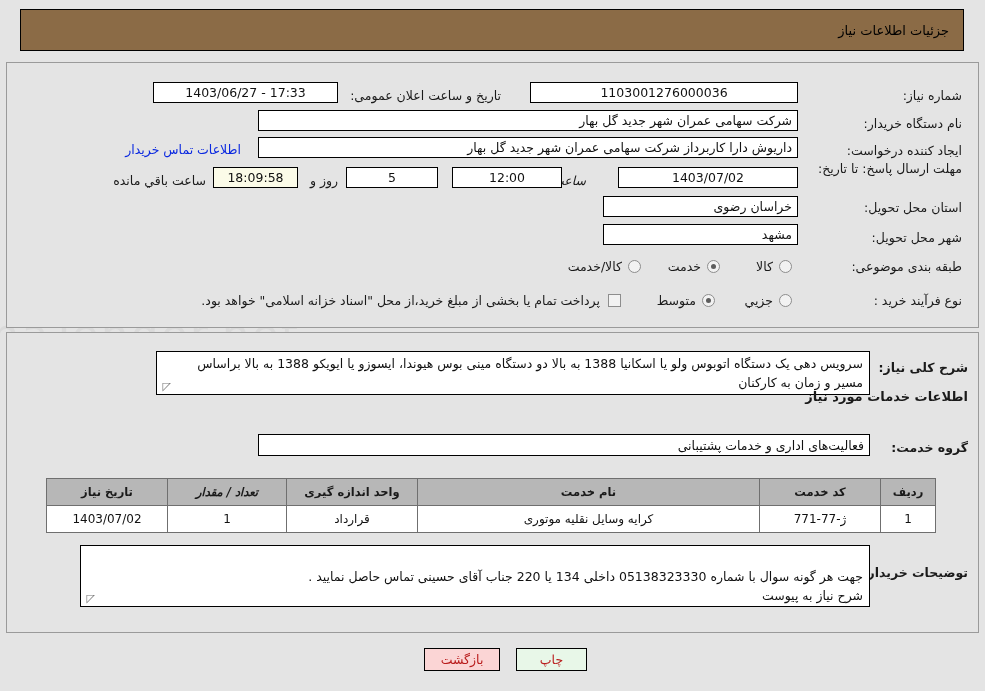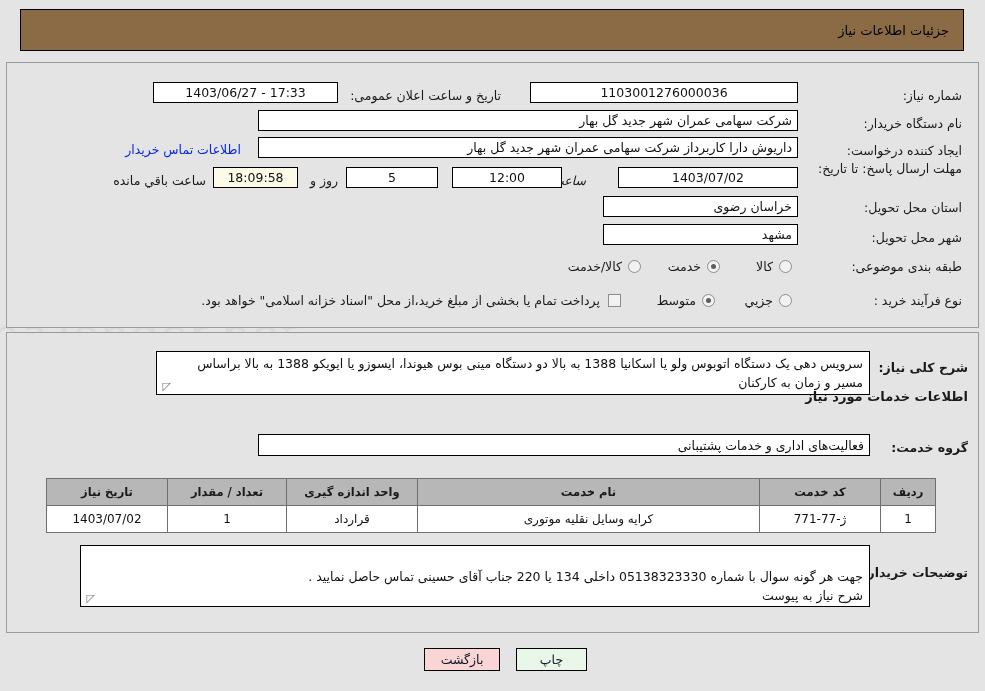--- a/index.html
+++ b/index.html
@@ -164,21 +164,21 @@
     color: #111;
   }
 
   
   .btn {
     position: absolute;
     box-sizing: border-box;
     border: 1px solid #000;
     height: 23px;
     font-size: 12.5px;
-    color: #0f172a;
+    color: #b91c1c;
     display: flex;
     align-items: center;
     justify-content: center;
     cursor: pointer;
     font-family: "DejaVu Sans", "Liberation Sans", sans-serif;
   }
   .btn.print  { background: #e8f7e8; font-family: Liberation Serif, serif; }
   .btn.back   { background: #fbd5d5; }
 
   
@@ -281,21 +281,21 @@
     </div>
   </div>
 
   <table id="items-table">
     <thead>
       <tr>
         <th style="width:46px;">ردیف</th>
         <th style="width:112px;">کد خدمت</th>
         <th>نام خدمت</th>
         <th style="width:122px;">واحد اندازه گیری</th>
-        <th style="width:110px;">تعداد / مقدار</th>
+        <th style="width:110px;font-style:italic;">تعداد / مقدار</th>
         <th style="width:112px;">تاریخ نیاز</th>
       </tr>
     </thead>
     <tbody>
       <tr>
         <td>1</td>
         <td class="ltr" style="direction:ltr;">ژ-77-771</td>
         <td>کرایه وسایل نقلیه موتوری</td>
         <td>قرارداد</td>
         <td>1</td>

